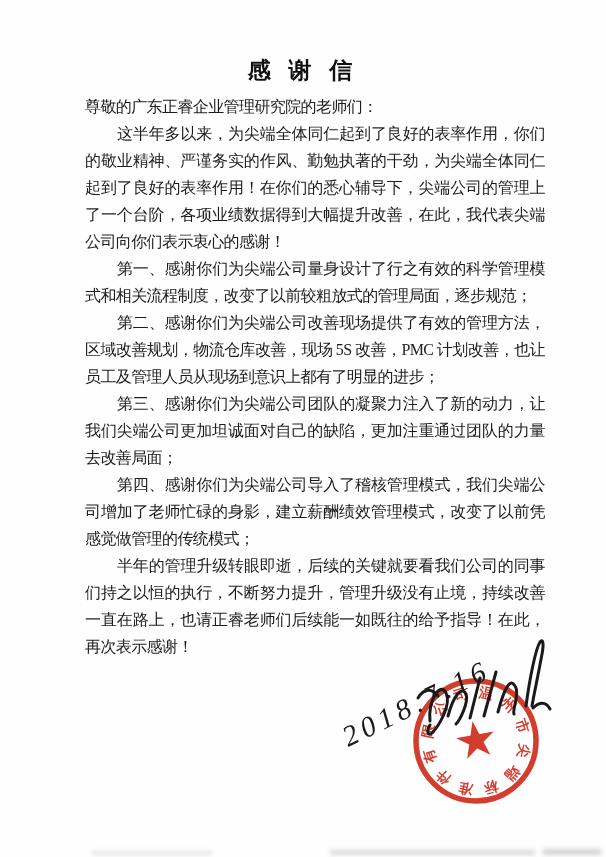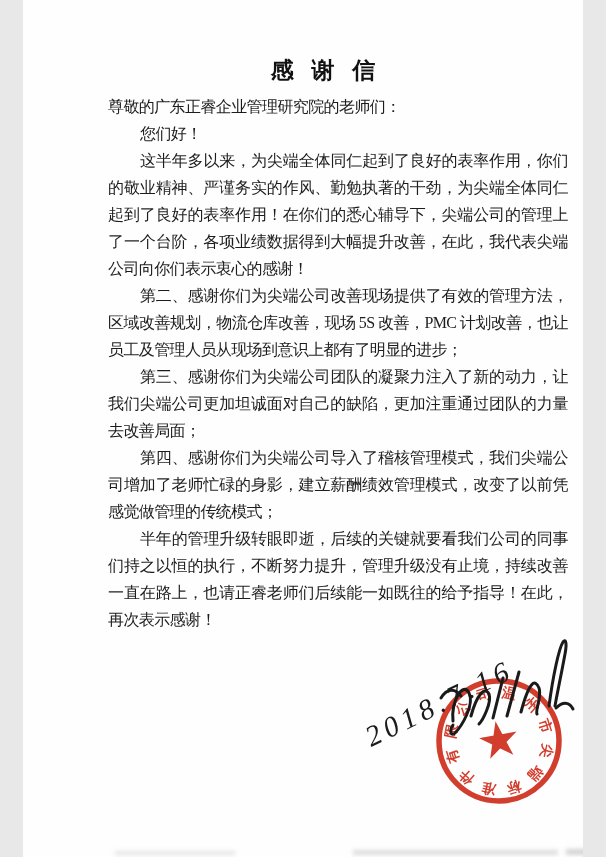--- a/index.html
+++ b/index.html
@@ -1,19 +1,19 @@
 <!DOCTYPE html>
 <html><head>
 <meta charset="utf-8">
 <style>
   * { margin:0; padding:0; box-sizing:border-box; }
   html,body { background:#e8e8e8; }
   .page {
     position:relative;
-    width:560px; height:857px;
+    width:606px; height:857px;
     background:#fefefe;
     overflow:hidden;
     font-family:"Liberation Serif","DejaVu Serif",serif;
     color:#1c1c1c;
     margin:0 auto;
   }
   .title {
     position:absolute;
     left:0; top:55px; width:606px;
     text-align:center;
@@ -76,22 +76,22 @@
 </style>
 </head>
 <body>
 
 <div class="page">
 
   <h1 class="title">感 谢 信</h1>
 
   <div class="body-text">
     <p>尊敬的广东正睿企业管理研究院的老师们：</p>
-    <p class="indent">您们好！</p>
     <p class="indent">这半年多以来，为尖端全体同仁起到了良好的表率作用，你们的敬业精神、严谨务实的作风、勤勉执著的干劲，为尖端全体同仁起到了良好的表率作用！在你们的悉心辅导下，尖端公司的管理上了一个台阶，各项业绩数据得到大幅提升改善，在此，我代表尖端公司向你们表示衷心的感谢！</p>
+    <p class="indent">第一、感谢你们为尖端公司量身设计了行之有效的科学管理模式和相关流程制度，改变了以前较粗放式的管理局面，逐步规范；</p>
     <p class="indent">第二、感谢你们为尖端公司改善现场提供了有效的管理方法，区域改善规划，物流仓库改善，现场 5S 改善，PMC 计划改善，也让员工及管理人员从现场到意识上都有了明显的进步；</p>
     <p class="indent">第三、感谢你们为尖端公司团队的凝聚力注入了新的动力，让我们尖端公司更加坦诚面对自己的缺陷，更加注重通过团队的力量去改善局面；</p>
     <p class="indent">第四、感谢你们为尖端公司导入了稽核管理模式，我们尖端公司增加了老师忙碌的身影，建立薪酬绩效管理模式，改变了以前凭感觉做管理的传统模式；</p>
     <p class="indent">半年的管理升级转眼即逝，后续的关键就要看我们公司的同事们持之以恒的执行，不断努力提升，管理升级没有止境，持续改善一直在路上，也请正睿老师们后续能一如既往的给予指导！在此，再次表示感谢！</p>
   </div>
 
   <div class="sig-block">
   </div>
 
   <svg class="stamp-svg" viewBox="0 0 170 170">

